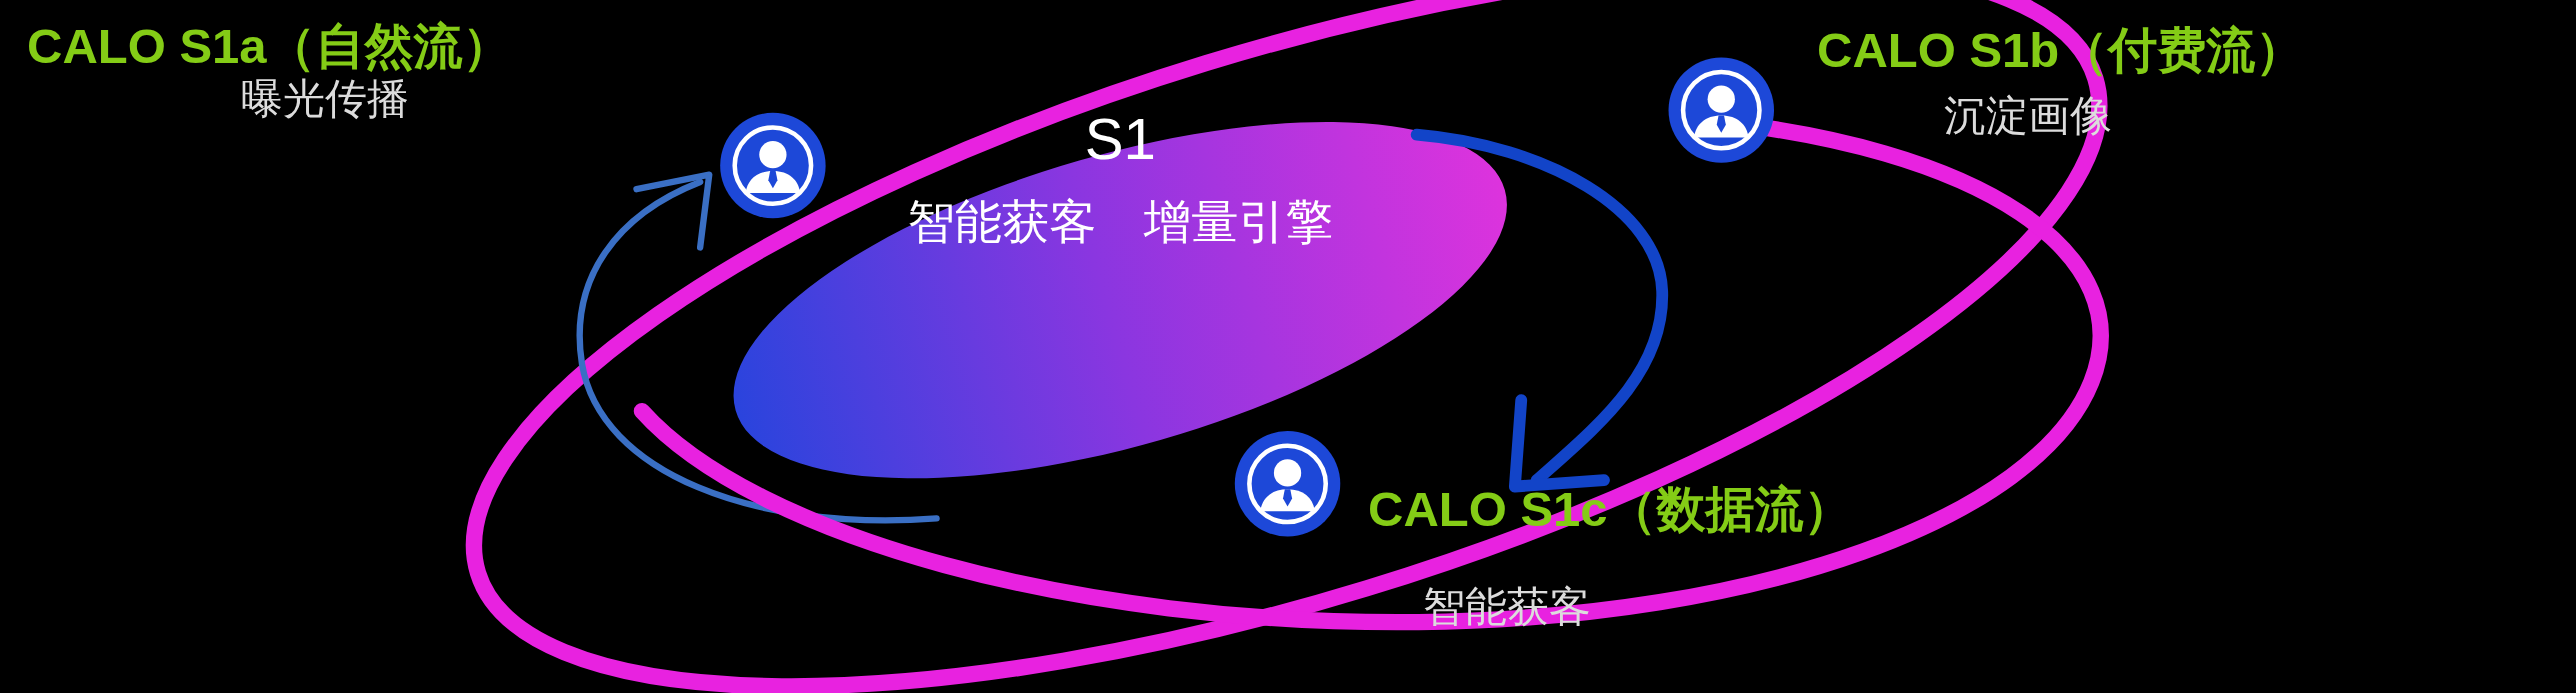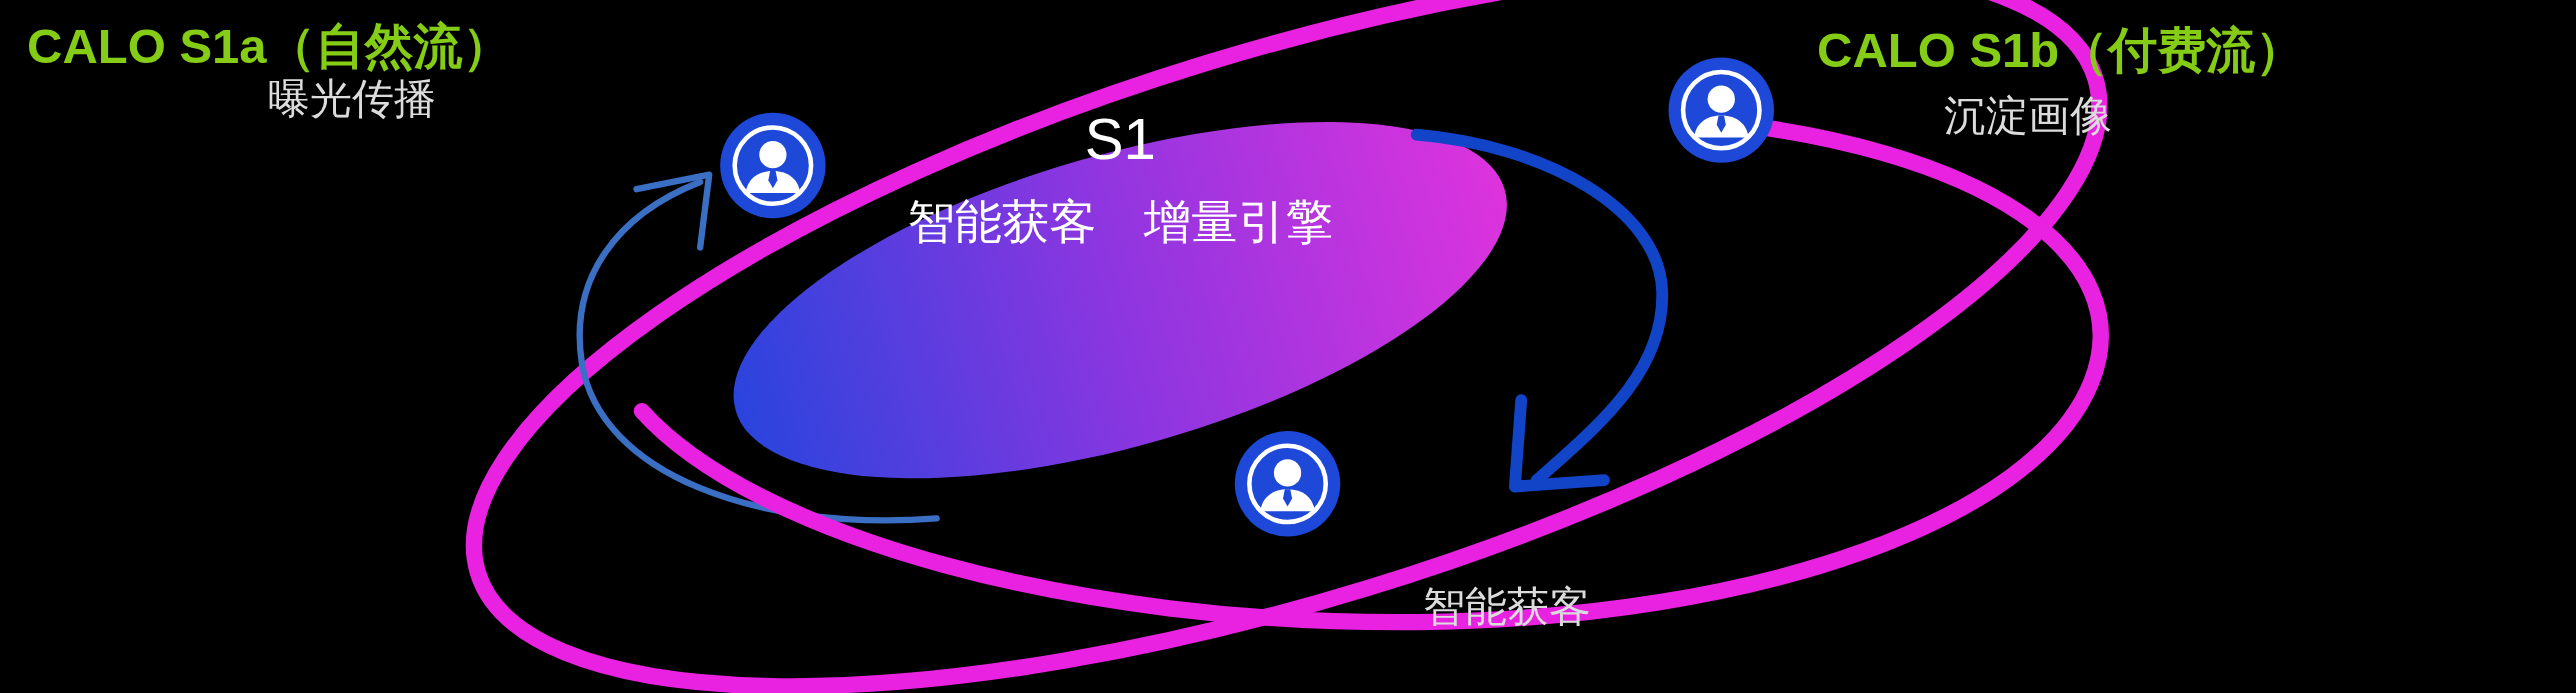--- a/index.html
+++ b/index.html
@@ -34,21 +34,21 @@
     font-weight: 700;
     letter-spacing: 0px;
   }
   .lbl-sub {
     color: #DCDCDC;
     font-size: 42px;
     font-weight: 400;
   }
   
   #label-s1a-title { left: 27px;   top: 22px; }
-  #label-s1a-sub   { left: 241px;  top: 78px; margin-left: 27px; }
+  #label-s1a-sub   { left: 241px;  top: 78px; }
   #label-s1b-title { left: 1817px; top: 26px; }
   #label-s1b-sub   { left: 1944px; top: 95px; }
   #label-s1c-title { left: 1368px; top: 485px; }
   #label-s1c-sub   { left: 1423px; top: 586px; }
 </style>
 </head>
 <body>
 
 <div id="stage">
 
@@ -123,16 +123,17 @@
     <text x="1232" y="175" text-anchor="middle" fill="#FFFFFF" font-family="Liberation Sans, DejaVu Sans, sans-serif" font-size="64">S1</text>
     <text x="1232" y="262" text-anchor="middle" fill="#FFFFFF" font-family="Liberation Sans, DejaVu Sans, sans-serif" font-size="52">智能获客　增量引擎</text>
   </svg>
 
   <div class="lbl lbl-title" id="label-s1a-title">CALO S1a（自然流）</div>
   <div class="lbl lbl-sub" id="label-s1a-sub">曝光传播</div>
 
   <div class="lbl lbl-title" id="label-s1b-title">CALO S1b（付费流）</div>
   <div class="lbl lbl-sub" id="label-s1b-sub">沉淀画像</div>
 
+  <div class="lbl lbl-title" id="label-s1c-title">CALO S1c（数据流）</div>
   <div class="lbl lbl-sub" id="label-s1c-sub">智能获客</div>
 
 </div>
 
 
 </body></html>

